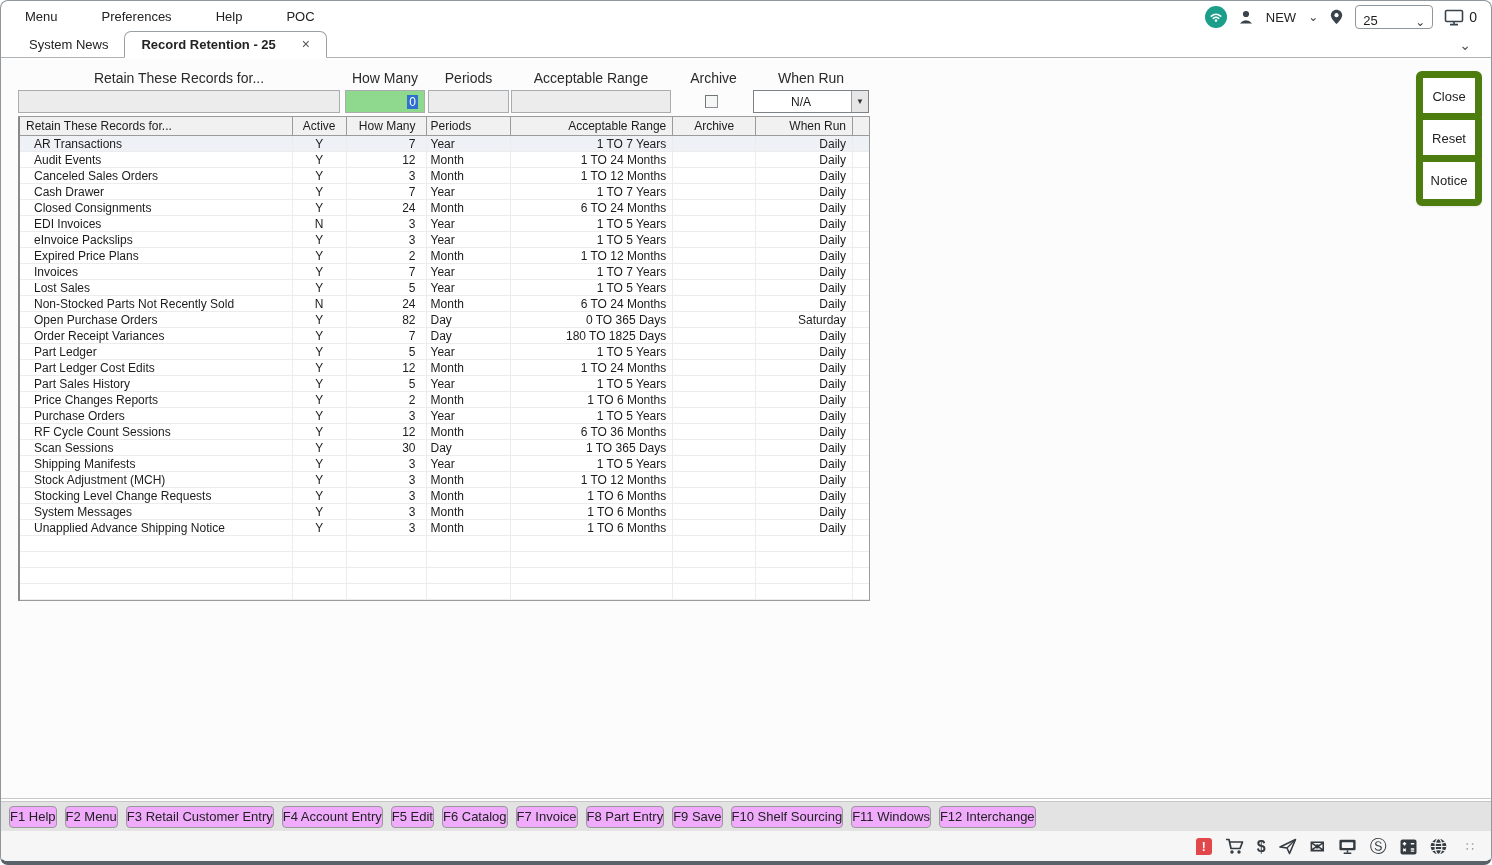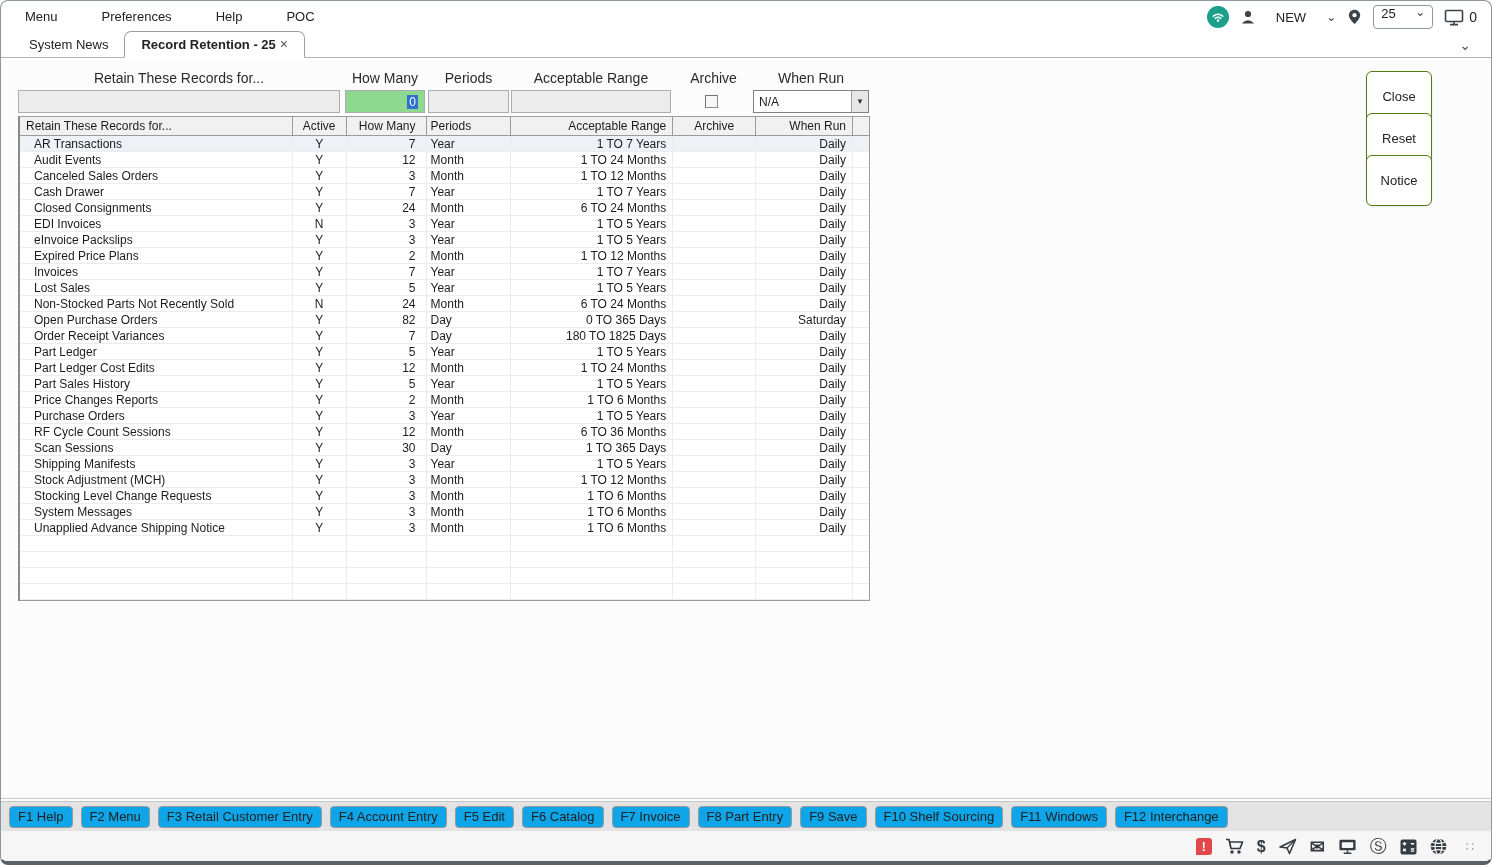--- a/index.html
+++ b/index.html
@@ -12,38 +12,38 @@
     border-bottom: 4px solid #5a6269;
     border-radius: 8px;
     overflow: hidden;
     color: #1c1c1c;
   }
   
   .menubar { position:absolute; top:0; left:0; right:0; height:30px; display:flex; align-items:center; padding-left:24px; }
   .menu-item { font-size:13px; color:#222; padding:4px 0; margin-right:44px; cursor:default; }
   .topbar-right { position:absolute; top:2px; right:14px; height:28px; display:flex; align-items:center; gap:11px; }
   .wifi-badge { width:22px; height:22px; border-radius:50%; background:#1b9e8a; display:flex; align-items:center; justify-content:center; }
-  .user-group { display:flex; align-items:center; gap:20px; font-size:13px; color:#222; }
+  .user-group { display:flex; align-items:center; gap:12px; font-size:13px; color:#222; }
   .chev { font-size:12px; color:#444; line-height:1; }
-  .store-select { width:60px; height:24px; border:1px solid #8f969c; border-radius:4px; background:#fff; display:flex; align-items:flex-start; justify-content:space-between; padding:0 7px; font-size:13px; }
+  .store-select { width:78px; height:24px; border:1px solid #8f969c; border-radius:4px; background:#fff; display:flex; align-items:flex-end; justify-content:space-between; padding:0 7px; font-size:13px; }
   .session-group { display:flex; align-items:center; gap:5px; font-size:14px; }
   
   .tabbar { position:absolute; top:30px; left:0; right:0; height:27px; display:flex; align-items:flex-end; padding-left:12px; border-bottom:1px solid #aeb2b5; }
   .tab { font-size:13px; padding:5px 16px; color:#222; white-space:nowrap; }
-  .tab.active { background:#fff; border:1px solid #9aa0a4; border-bottom:1px solid #fff; margin-bottom:-1px; border-radius:7px 7px 0 0; font-weight:bold; display:flex; align-items:flex-start; gap:4px; }
+  .tab.active { background:#fff; border:1px solid #9aa0a4; border-bottom:1px solid #fff; margin-bottom:-1px; border-radius:7px 7px 0 0; font-weight:bold; display:flex; align-items:flex-start; gap:26px; }
   .tab-close { font-weight:normal; color:#555; font-size:14px; line-height:1; }
   .tabbar-chevron { position:absolute; right:20px; bottom:4px; font-size:14px; color:#555; }
   
   .content { position:absolute; top:58px; left:0; right:0; height:740px; background:#fcfcfc; border-bottom:1px solid #c9c9c9; }
   .flabel { position:absolute; top:11px; font-size:14px; color:#2a2a2a; text-align:center; }
   .field { position:absolute; top:31px; height:23px; background:#ececec; border:1px solid #a9adb0; font-size:12px; }
   .field.green { background:#8fd98f; display:flex; align-items:center; justify-content:flex-end; padding-right:6px; }
   .sel-text { background:#2f6fd0; color:#fff; padding:0 2px; font-size:12px; }
   .checkbox { position:absolute; left:704px; top:36px; width:13px; height:13px; background:#f6f6f6; border:1px solid #8b8f93; border-top-color:#6f7478; border-left-color:#6f7478; }
-  .dropdown { position:absolute; left:752px; top:31px; width:116px; height:23px; background:#fff; border:1px solid #7d8286; display:flex; align-items:center; }
+  .dropdown { position:absolute; left:752px; top:31px; width:116px; height:23px; background:#fff; border:1px solid #7d8286; display:flex; align-items:center;padding-left:32px; }
   .dropdown .dd-text { flex:1; padding-left:5px; font-size:12px; }
   .dd-btn { width:17px; height:21px; background:#e6e6e6; border-left:1px solid #9aa0a4; display:flex; align-items:center; justify-content:center; font-size:8px; color:#333; }
   
   .grid { position:absolute; left:17px; top:57px; width:852px; border:1px solid #9b9b9b; border-left:2px solid #8a8a8a; background:#fff; }
   .thead { display:flex; height:19px; background:#f1f1f1; border-bottom:1px solid #9b9b9b; font-size:12px; }
   .th { display:flex; align-items:center; border-right:1px solid #9b9b9b; overflow:hidden; white-space:nowrap; }
   .th:last-child { border-right:none; }
   .tr { display:flex; height:16px; border-bottom:1px solid #ececec; font-size:12px; background:#fff; }
   .tr.selected { background:#eef2f7; }
   .td { display:flex; align-items:center; border-right:1px solid #ececec; overflow:hidden; white-space:nowrap; }
@@ -51,24 +51,24 @@
   .c0 { width:273px; padding-left:14px; }
   .c1 { width:54px;  justify-content:center; }
   .c2 { width:80px;  justify-content:flex-end; padding-right:10px; }
   .c3 { width:85px;  padding-left:4px; }
   .c4 { width:162px; justify-content:flex-end; padding-right:6px; }
   .c5 { width:83px;  justify-content:center; }
   .c6 { width:97px;  justify-content:flex-end; padding-right:6px; }
   .c7 { width:16px; }
   .thead .c0 { padding-left:6px; }
   
-  .action-btn { position:absolute; left:1365px; width:66px; height:51px; background:#fff; border:1px solid #4d7c0f; border-radius:6px; font-size:13px; color:#222; font-family:"Liberation Sans",sans-serif; box-shadow:0 1px 2px rgba(0,0,0,0.08); }
+  .action-btn { position:absolute; left:1415px; width:66px; height:51px; background:#fff; border:7px solid #4d7c0f; border-radius:6px; font-size:13px; color:#222; font-family:"Liberation Sans",sans-serif; box-shadow:0 1px 2px rgba(0,0,0,0.08); }
   
   .fnbar { position:absolute; left:0; right:0; top:800px; height:30px; background:#e3e3e3; border-top:1px solid #c6c6c6; display:flex; align-items:center; gap:8px; padding-left:8px; }
-  .fn-btn { height:22px; background:#0ea5e9; border:1px solid #999; border-radius:4px; padding:0 8px; font-size:13px; color:#222; font-family:"Liberation Sans",sans-serif; white-space:nowrap; }
+  .fn-btn { height:22px; background:#f0abfc; border:1px solid #999; border-radius:4px; padding:0 0; font-size:13px; color:#222; font-family:"Liberation Sans",sans-serif; white-space:nowrap; }
   .statusbar { position:absolute; left:0; right:0; top:830px; height:31px; background:#f6f6f6; display:flex; align-items:center; justify-content:flex-end; gap:13px; padding-right:16px; }
   .alert-badge { width:16px; height:17px; background:#e2474b; border-radius:3px 3px 3px 0; color:#fff; font-size:12px; font-weight:bold; display:flex; align-items:center; justify-content:center; }
   .txt-icon { font-size:16px; color:#343b41; font-weight:bold; line-height:1; }
   .grip { color:#9aa0a4; font-size:13px; letter-spacing:1px; margin-left:6px; }
   svg { display:block; }
 </style>
 </head>
 <body>
 
 <div class="menubar">

